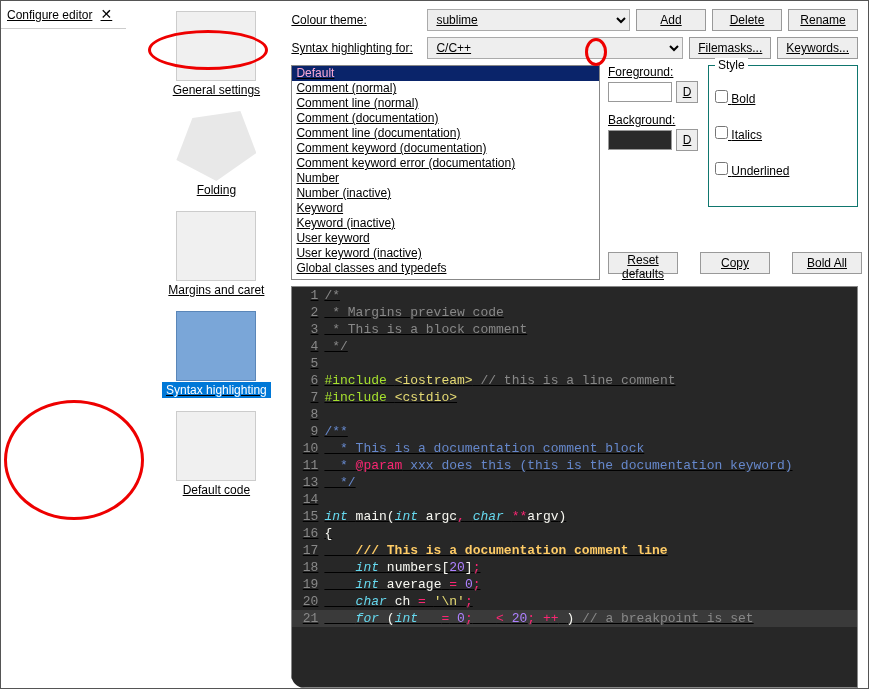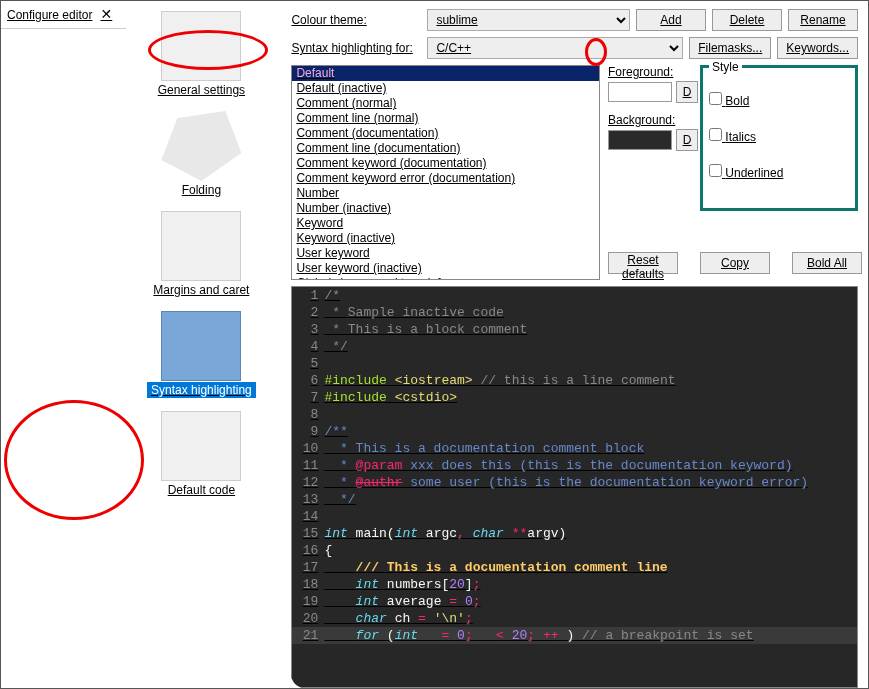--- a/index.html
+++ b/index.html
@@ -3,46 +3,46 @@
 <meta charset="utf-8">
 <style>
   * { box-sizing: border-box; margin: 0; padding: 0; }
   body { font-family: "Segoe UI", Tahoma, sans-serif; font-size: 12px; background: #fff; color: #000; width: 869px; height: 689px; overflow: hidden; position: relative; }
   .window { border: 1px solid #555; width: 869px; height: 689px; display: flex; flex-direction: row; text-decoration: underline; }
   .titlebar { height: 28px; display: flex; align-items: center; justify-content: space-between; padding: 0 6px; border-bottom: 1px solid #ccc; }
   .titlebar .title { font-size: 12px; }
   .titlebar .close { width: 28px; height: 20px; text-align: center; font-size: 14px; line-height: 18px; cursor: default; }
   .topborder { height: 3px; background: linear-gradient(#2a4d7f,#3a6aaa); }
   .content { flex: 1; display: flex; overflow: hidden; }
-  .sidebar { width: 165px; border-right: none; padding-top: 6px; display: flex; flex-direction: column; align-items: flex-start; overflow-y: auto; }
+  .sidebar { width: 165px; border-right: none; padding-top: 6px; display: flex; flex-direction: column; align-items: flex-end; overflow-y: auto; }
   .sb-item { width: 150px; text-align: center; margin-bottom: 6px; padding: 4px 0; cursor: default; }
   .sb-item.selected .sb-label { background: #0078d7; color: #fff; padding: 1px 4px; }
   .sb-item .icon { width: 80px; height: 70px; margin: 0 auto 2px; background: #f0f0f0; border: 1px solid #ccc; position: relative; }
   .sb-item.selected .icon { background: #7aa6d8; border: 1px solid #5a86b8; }
   .sb-item .icon.folding { background: #e8e8e8; clip-path: polygon(20% 10%, 80% 0%, 100% 60%, 50% 100%, 0% 70%); border: none; }
   .sb-label { font-size: 12px; }
   .main { flex: 1; padding: 8px 10px 0 0; display: flex; flex-direction: column; overflow: hidden; border-radius: 14px; }
   .row { display: flex; align-items: center; margin-bottom: 6px; gap: 6px; }
   .row .lbl { width: 130px; text-align: left; }
   select.theme { flex: 1; height: 22px; border: 1px solid #aaa; background: #eee; padding: 0 4px; font-size: 12px; }
   .btn { height: 22px; min-width: 70px; border: 1px solid #999; background: #eee; font-size: 12px; padding: 0 8px; cursor: default; }
   .btn.small { min-width: 20px; width: 22px; padding: 0; }
   .midrow { display: flex; gap: 8px; margin-bottom: 6px; flex: 0 0 auto; }
   .syntax-list { flex: 1; height: 215px; border: 1px solid #888; background: #fff; overflow-y: scroll; }
   .syntax-list .item { padding: 0 4px; font-size: 12px; line-height: 15px; white-space: nowrap; cursor: default; }
   .syntax-list .item.sel { background: #0a246a; color: #f9a8d4; }
   .rightcol { width: 250px; display: flex; flex-direction: column; }
-  .colors { display: flex; gap: 2px; }
+  .colors { display: flex; gap: 10px; }
   .colorbox { display: flex; flex-direction: column; }
   .colorbox .cbl { font-size: 12px; margin-bottom: 2px; }
   .colorrow { display: flex; gap: 4px; align-items: center; }
   .swatch { width: 64px; height: 20px; border: 1px solid #999; }
   .swatch.fg { background: #fff; }
   .swatch.bg { background: #2a2a2a; }
-  .stylebox { border: 3px solid #0f766e; padding: 4px 6px 8px; position: relative; }
+  .stylebox { border: 1px solid #0f766e; padding: 4px 6px 8px; position: relative; }
   .stylebox .leg { position: absolute; top: -8px; left: 6px; background: #fff; padding: 0 3px; font-size: 12px; }
   .stylebox label { display: block; font-size: 12px; margin: 20px 0; }
   .bottombtns { display: flex; gap: 22px; margin-top: auto; margin-bottom: 6px; }
   .editor { flex: 1; background: #272727; color: #f8f8f2; font-family: "Consolas","Courier New",monospace; font-size: 13px; overflow: auto; position: relative; border: 1px solid #888; }
   .editor .line { display: flex; line-height: 17px; white-space: pre; }
   .editor .ln { width: 32px; text-align: right; color: #888; padding-right: 6px; user-select: none; }
   .editor .code { flex: 1; }
   .tok-comment { color: #888; }
   .tok-pre { color: #a6e22e; }
   .tok-str { color: #e6db74; }
@@ -111,21 +111,20 @@
         <select class="theme">
           <option>C/C++</option>
         </select>
         <button class="btn">Filemasks...</button>
         <button class="btn">Keywords...</button>
       </div>
 
       <div class="midrow">
         <div class="syntax-list" id="synlist">
             <div class="item sel">Default</div>
-            <div class="item">Default (inactive)</div>
             <div class="item">Comment (normal)</div>
             <div class="item">Comment line (normal)</div>
             <div class="item">Comment (documentation)</div>
             <div class="item">Comment line (documentation)</div>
             <div class="item">Comment keyword (documentation)</div>
             <div class="item">Comment keyword error (documentation)</div>
             <div class="item">Number</div>
             <div class="item">Number (inactive)</div>
             <div class="item">Keyword</div>
             <div class="item">Keyword (inactive)</div>
@@ -161,31 +160,30 @@
           <div class="bottombtns">
             <button class="btn" style="flex:1.2">Reset defaults</button>
             <button class="btn" style="flex:1">Copy</button>
             <button class="btn" style="flex:1">Bold All</button>
           </div>
         </div>
       </div>
 
       <div class="editor" id="editor">
           <div class="line"><span class="ln">1</span><span class="code"><span class="tok-comment">/*</span></span></div>
-          <div class="line"><span class="ln">2</span><span class="code"><span class="tok-comment"> * Sample inactive code</span></span></div>
+          <div class="line"><span class="ln">2</span><span class="code"><span class="tok-comment"> * Margins preview code</span></span></div>
           <div class="line"><span class="ln">3</span><span class="code"><span class="tok-comment"> * This is a block comment</span></span></div>
           <div class="line"><span class="ln">4</span><span class="code"><span class="tok-comment"> */</span></span></div>
           <div class="line"><span class="ln">5</span><span class="code"></span></div>
           <div class="line"><span class="ln">6</span><span class="code"><span class="tok-pre">#include</span> <span class="tok-str">&lt;iostream&gt;</span> <span class="tok-linecmt">// this is a line comment</span></span></div>
           <div class="line"><span class="ln">7</span><span class="code"><span class="tok-pre">#include</span> <span class="tok-str">&lt;cstdio&gt;</span></span></div>
           <div class="line"><span class="ln">8</span><span class="code"></span></div>
           <div class="line"><span class="ln">9</span><span class="code"><span class="tok-doc">/**</span></span></div>
           <div class="line"><span class="ln">10</span><span class="code"><span class="tok-doc">  * This is a documentation comment block</span></span></div>
           <div class="line"><span class="ln">11</span><span class="code"><span class="tok-doc">  * </span><span class="tok-dockw">@param</span><span class="tok-doc"> xxx does this (this is the documentation keyword)</span></span></div>
-          <div class="line"><span class="ln">12</span><span class="code"><span class="tok-doc">  * </span><span class="tok-dockwe">@authr</span><span class="tok-doc"> some user (this is the documentation keyword error)</span></span></div>
           <div class="line"><span class="ln">13</span><span class="code"><span class="tok-doc">  */</span></span></div>
           <div class="line"><span class="ln">14</span><span class="code"></span></div>
           <div class="line"><span class="ln">15</span><span class="code"><span class="tok-type">int</span> <span class="tok-id">main</span><span class="tok-brace">(</span><span class="tok-type">int</span> <span class="tok-id">argc</span><span class="tok-op">,</span> <span class="tok-type">char</span> <span class="tok-op">**</span><span class="tok-id">argv</span><span class="tok-brace">)</span></span></div>
           <div class="line"><span class="ln">16</span><span class="code"><span class="tok-brace">{</span></span></div>
           <div class="line"><span class="ln">17</span><span class="code">    <span class="tok-docbold">/// This is a documentation comment line</span></span></div>
           <div class="line"><span class="ln">18</span><span class="code">    <span class="tok-type">int</span> <span class="tok-id">numbers</span><span class="tok-brace">[</span><span class="tok-num">20</span><span class="tok-brace">]</span><span class="tok-op">;</span></span></div>
           <div class="line"><span class="ln">19</span><span class="code">    <span class="tok-type">int</span> <span class="tok-id">average</span> <span class="tok-op">=</span> <span class="tok-num">0</span><span class="tok-op">;</span></span></div>
           <div class="line"><span class="ln">20</span><span class="code">    <span class="tok-type">char</span> <span class="tok-id">ch</span> <span class="tok-op">=</span> <span class="tok-str">'\n'</span><span class="tok-op">;</span></span></div>
           <div class="line active"><span class="ln">21</span><span class="code">    <span class="tok-kw">for</span> <span class="tok-brace">(</span><span class="tok-type">int</span>   <span class="tok-op">=</span> <span class="tok-num">0</span><span class="tok-op">;</span>   <span class="tok-op">&lt;</span> <span class="tok-num">20</span><span class="tok-op">; ++</span> <span class="tok-brace">)</span> <span class="tok-linecmt">// a breakpoint is set</span></span></div>
         </div>

